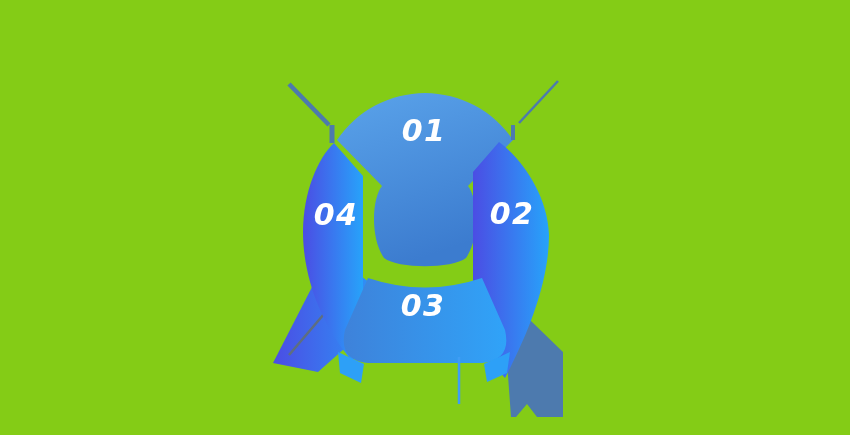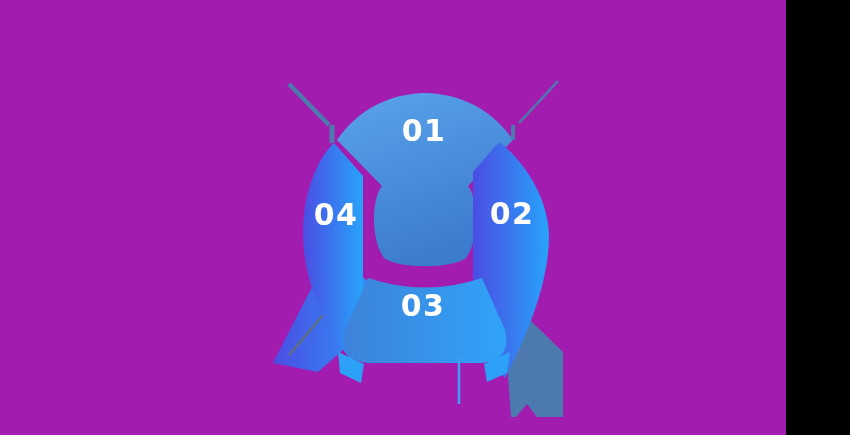--- a/index.html
+++ b/index.html
@@ -4,22 +4,23 @@
 <style>
   html,body{margin:0;padding:0;}
   body{
     width:850px;height:435px;
     background:#000000;
     overflow:hidden;
     font-family:"DejaVu Sans", sans-serif;
   }
   .stage{
     position:relative;
-    width:786px;height:435px;
-    background:#a21caf;
+    width:850px;height:435px;
+    background:#84cc16;
+    font-style:italic;
   }
   svg{display:block;}
   .step-label{
     font-family:"DejaVu Sans", sans-serif;
     font-weight:bold;
     font-size:30px;
     letter-spacing:1.5px;
     fill:#ffffff;
   }
 </style>

